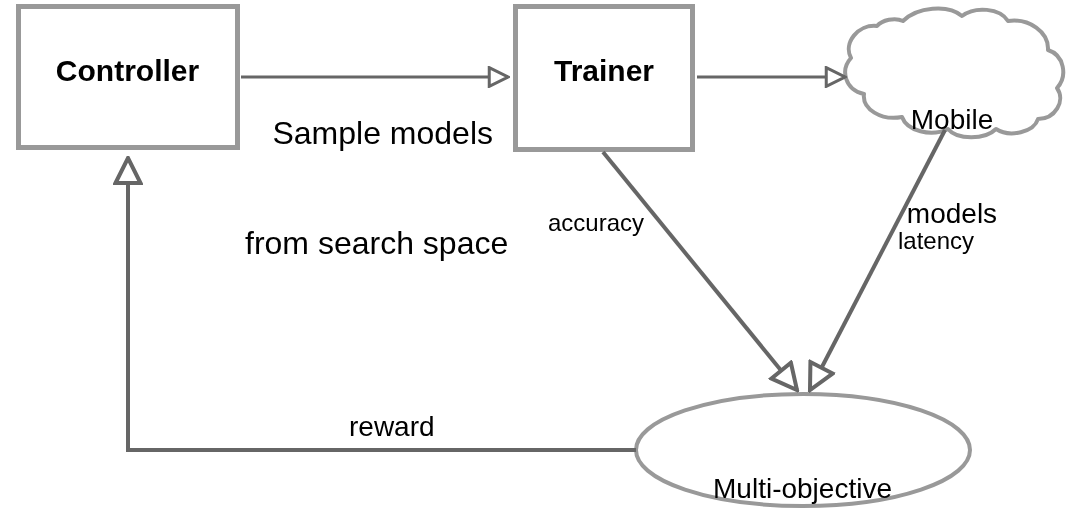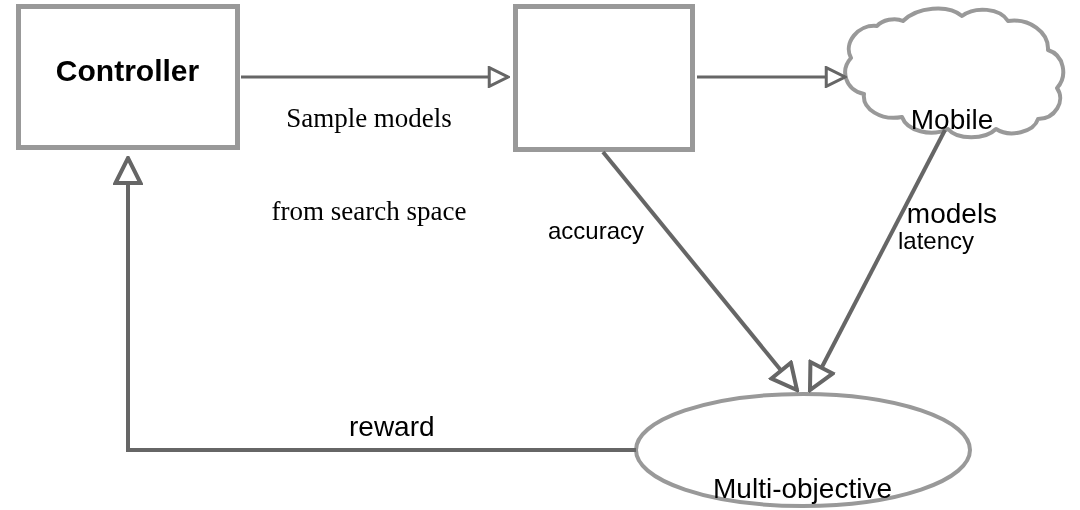--- a/index.html
+++ b/index.html
@@ -57,26 +57,25 @@
     font-size: 28px;
   }
   #label-multi-objective-reward {
     left: 650px; top: 410px; width: 305px;
     font-size: 28px;
   }
 
   
   #label-sample-models {
     left: 245px; top: 41px; width: 248px;
-    font-size: 27px;
-    text-align: center;
-    font-family: Liberation Serif, serif;
+    font-size: 32px;
+    text-align: right;
   }
   #label-accuracy {
-    left: 548px; top: 217px;
+    left: 548px; top: 209px;
     font-size: 24px;
   }
   #label-latency {
     left: 898px; top: 227px;
     font-size: 24px;
   }
   #label-reward {
     left: 349px; top: 411px;
     font-size: 28px;
   }
@@ -121,20 +120,21 @@
     <line x1="603" y1="152" x2="797" y2="390" stroke="#666666" stroke-width="4" marker-end="url(#arrow-hollow)"></line>
 
     <line x1="945" y1="130" x2="810" y2="390" stroke="#666666" stroke-width="4" marker-end="url(#arrow-hollow)"></line>
 
     <path d="M 636 450 L 128 450 L 128 158" fill="none" stroke="#666666" stroke-width="4" marker-end="url(#arrow-hollow)"></path>
 
   </svg>
 
   <div class="node-label bold" id="label-controller">Controller</div>
 
+  <div class="node-label bold" id="label-trainer">Trainer</div>
 
   <div class="node-label" id="label-mobile-phones">
     <div>Mobile</div>
     <div>models</div>
   </div>
 
   <div class="node-label" id="label-multi-objective-reward">
     <div>Multi-objective</div>
     
   </div>

